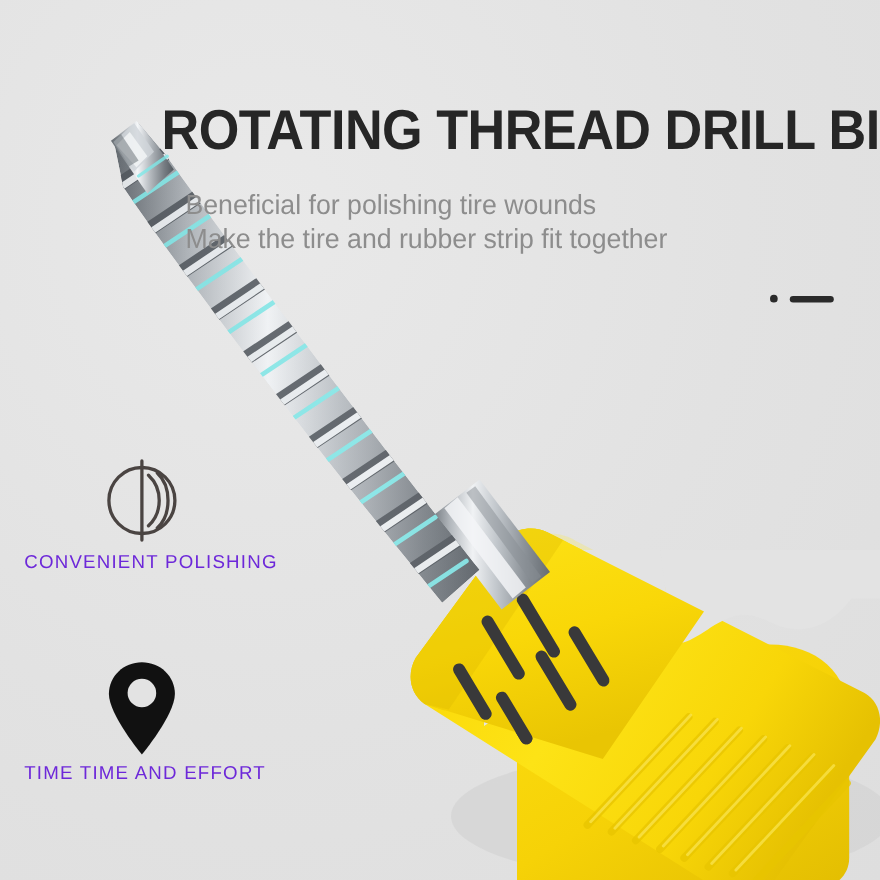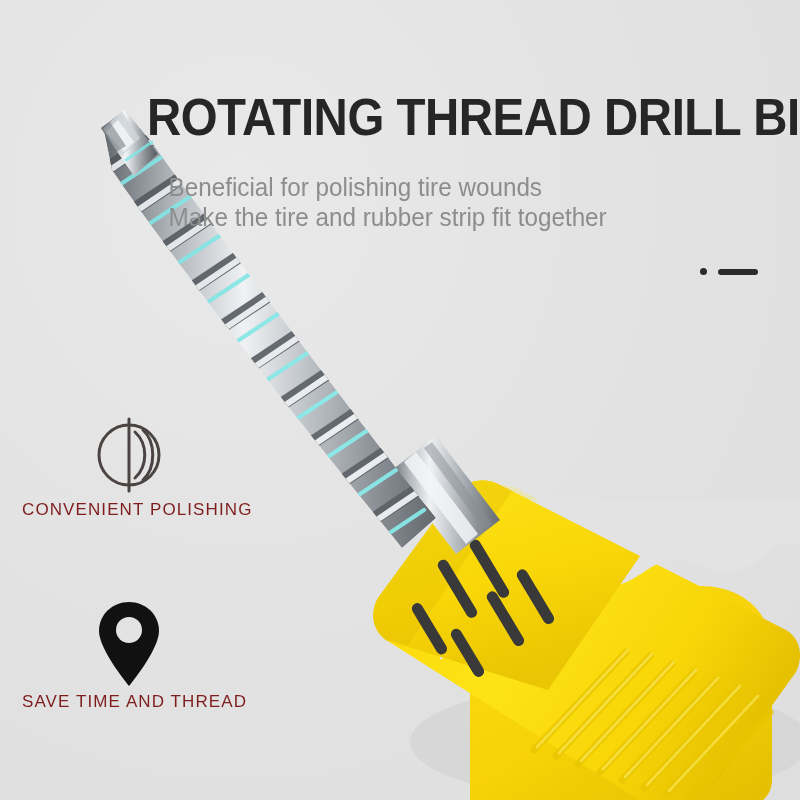--- a/index.html
+++ b/index.html
@@ -61,21 +61,21 @@
   .deco-dash{width:40px;height:6px;border-radius:3px;background:#2a2a2a;}
 
   
   .feature{position:absolute;}
   .feature .ficon{display:block;}
   .feature .flabel{
     font-family:"Liberation Sans", sans-serif;
     font-weight:400;
     font-size:17px;
     letter-spacing:1.1px;
-    color:#7f1d1d;
+    color:#6d28d9;
     white-space:nowrap;
     margin-top:6px;
   }
   #feature-polishing{left:22px; top:414px;}
   #feature-polishing .ficon{margin-left:66px;}
   #feature-savetime{left:22px; top:600px;}
   #feature-savetime .ficon{margin-left:74px;}
 </style>
 </head>
 <body>
@@ -331,16 +331,16 @@
   </div>
 
   <div class="feature" id="feature-savetime">
     <span class="ficon">
       <svg width="66" height="88" viewBox="0 0 66 88" xmlns="http://www.w3.org/2000/svg">
         <path d="M33,86 C 33,86 63,50 63,31 C 63,14.5 49.5,2 33,2
                  C 16.5,2 3,14.5 3,31 C 3,50 33,86 33,86 Z" fill="#111111"></path>
         <circle cx="33" cy="30" r="13" fill="#e3e3e3"></circle>
       </svg>
     </span>
-    <span class="flabel">SAVE TIME AND THREAD</span>
+    <span class="flabel">TIME TIME AND EFFORT</span>
   </div>
 
 </div>
 
 </body></html>

